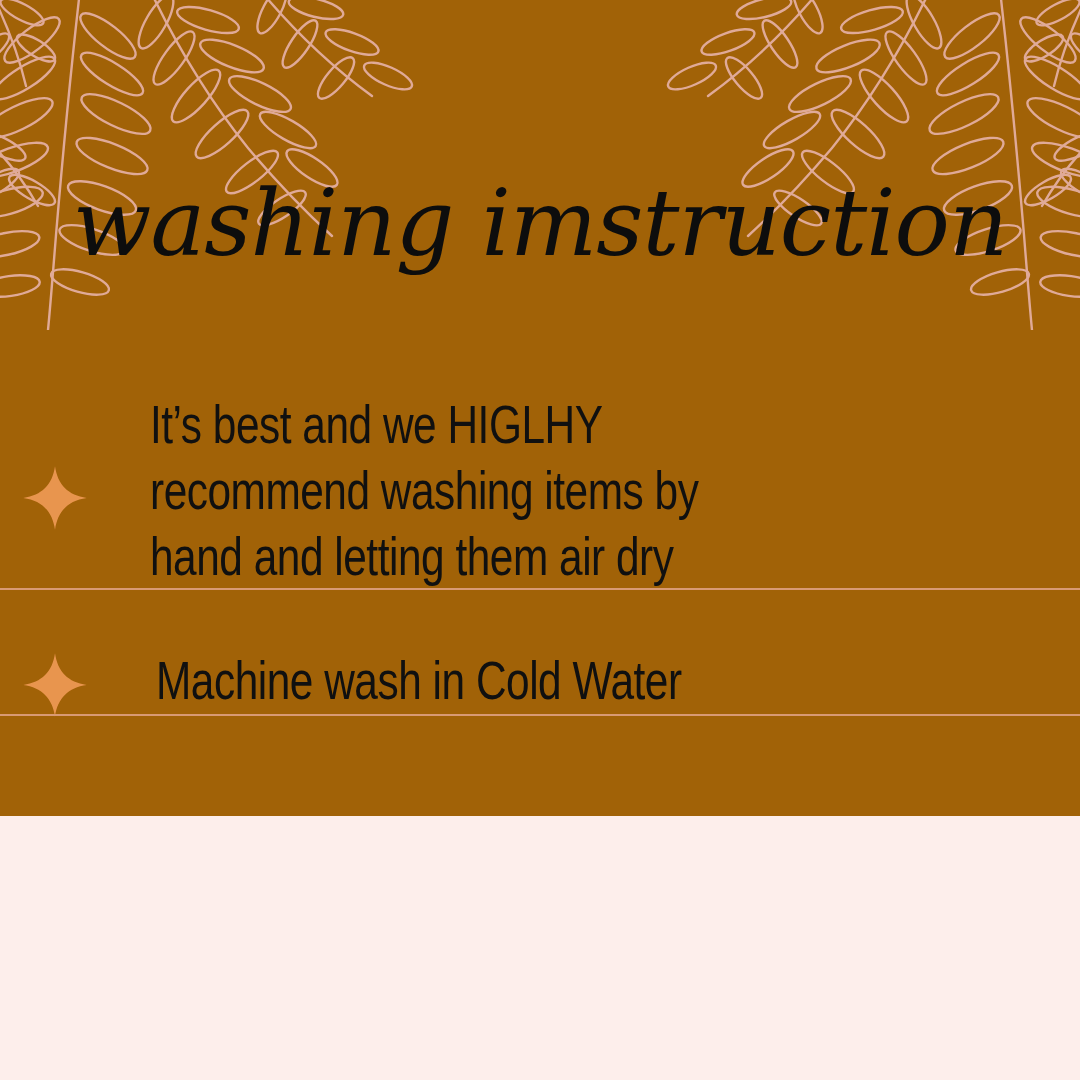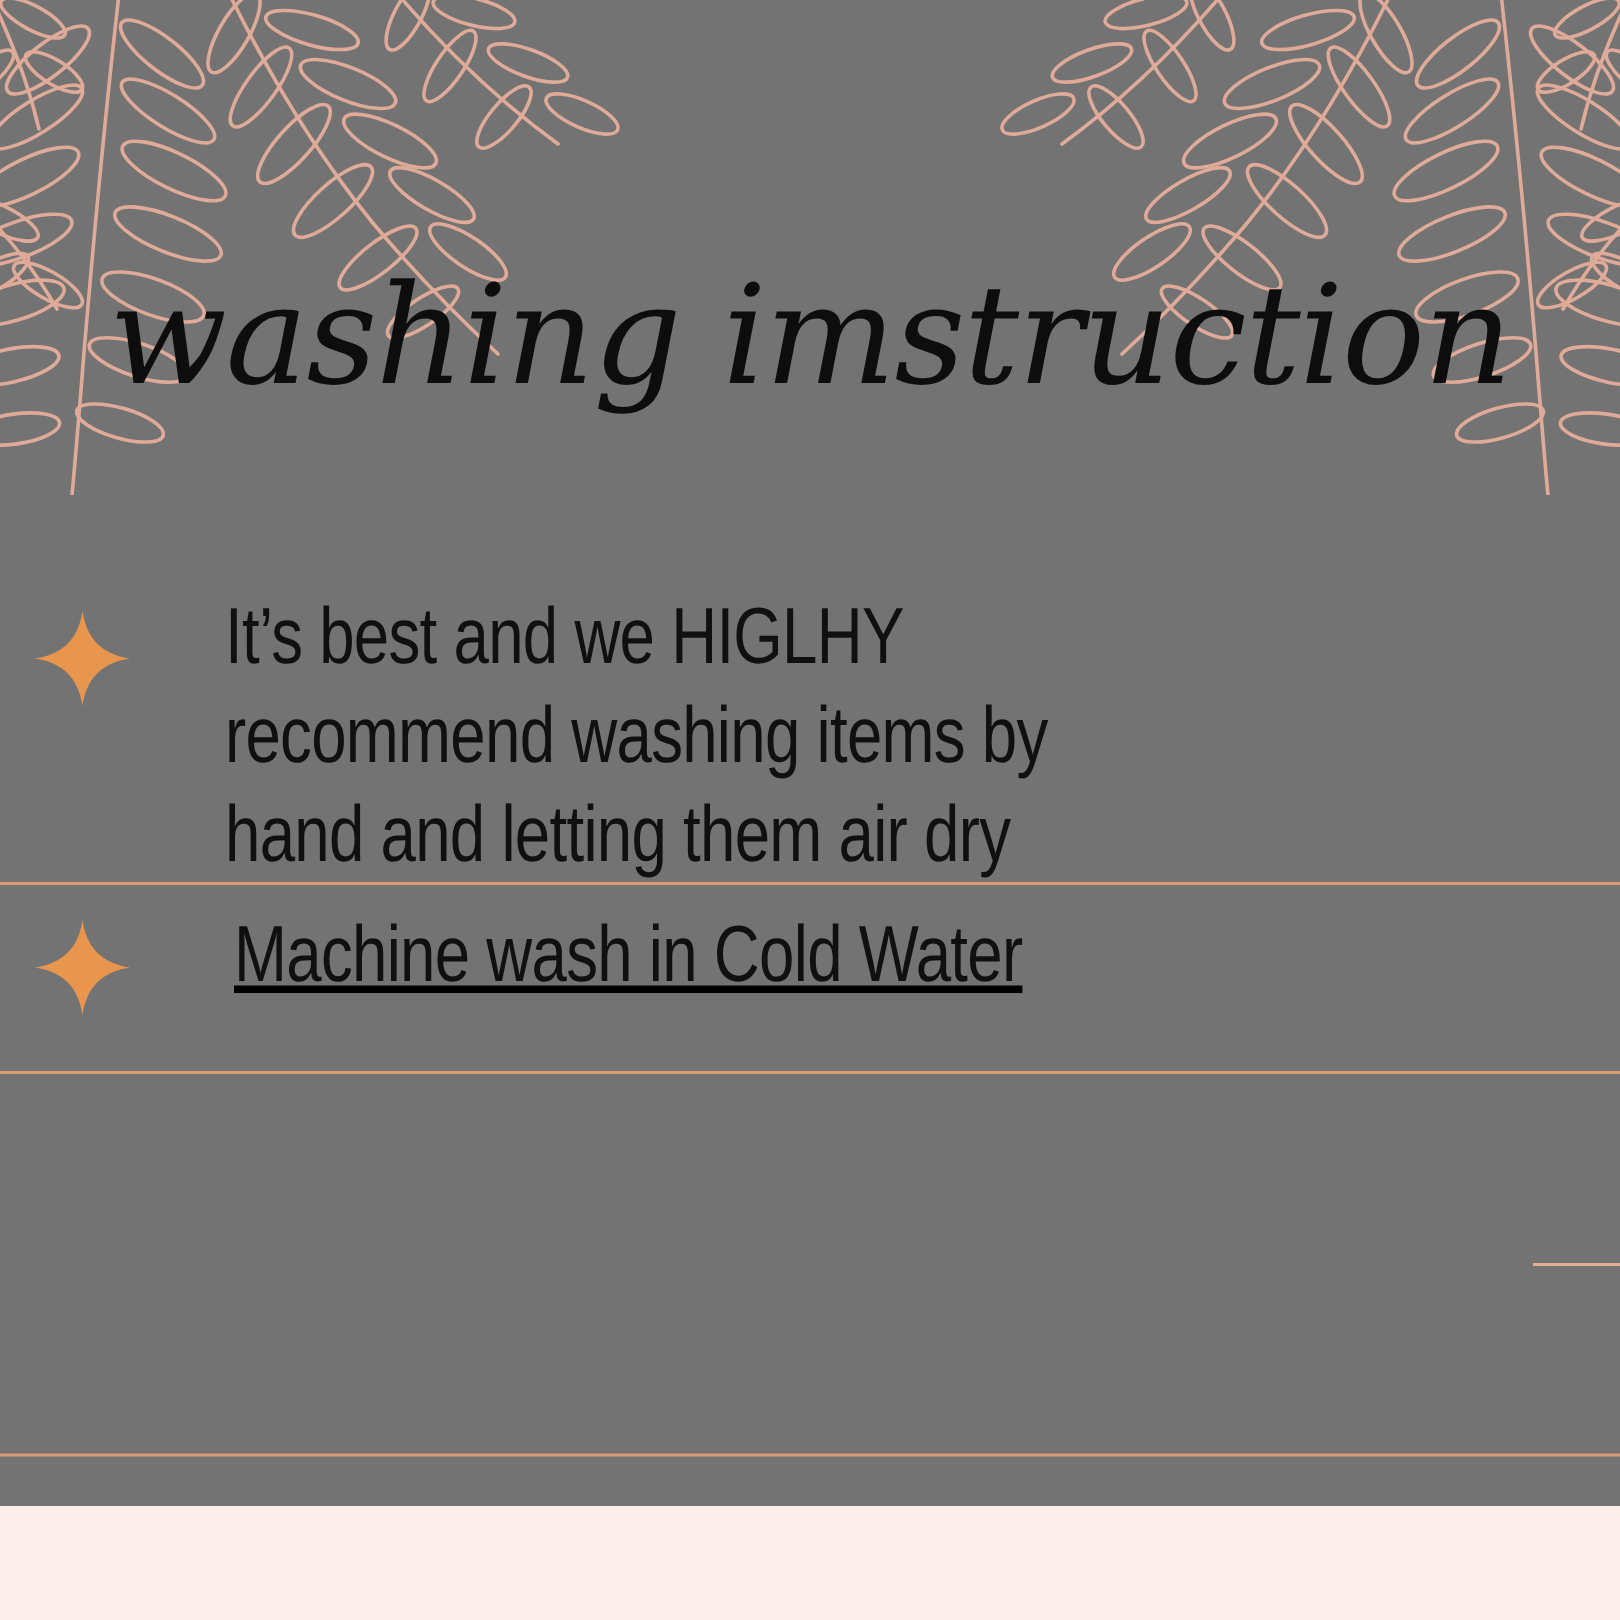--- a/index.html
+++ b/index.html
@@ -10,22 +10,22 @@
     width: 1080px;
     height: 1080px;
     background: #FDEEEB;
     font-family: "Liberation Sans", sans-serif;
     overflow: hidden;
   }
 
   #card {
     position: relative;
     width: 1080px;
-    height: 1004px;
-    background: #737373;
+    height: 816px;
+    background: #a16207;
     overflow: hidden;
   }
 
   
   .leaf-corner {
     position: absolute;
     top: 0;
     width: 470px;
     height: 330px;
     pointer-events: none;
@@ -69,24 +69,24 @@
     top: 842px;
     background: #E2AF93;
   }
 
   
   .row {
     position: absolute;
     left: 0;
     width: 1080px;
     display: flex;
-    align-items: flex-start;
+    align-items: center;
   }
   .row.row1 { top: 392px; }
-  .row.row2 { top: 604px; text-decoration: underline; }
+  .row.row2 { top: 644px; }
   .row.row3 { top: 730px; }
 
   .bullet {
     flex: 0 0 auto;
     width: 74px;
     margin-left: 18px;
     display: flex;
     justify-content: center;
   }
   .row1 .bullet { padding-top: 14px; }

